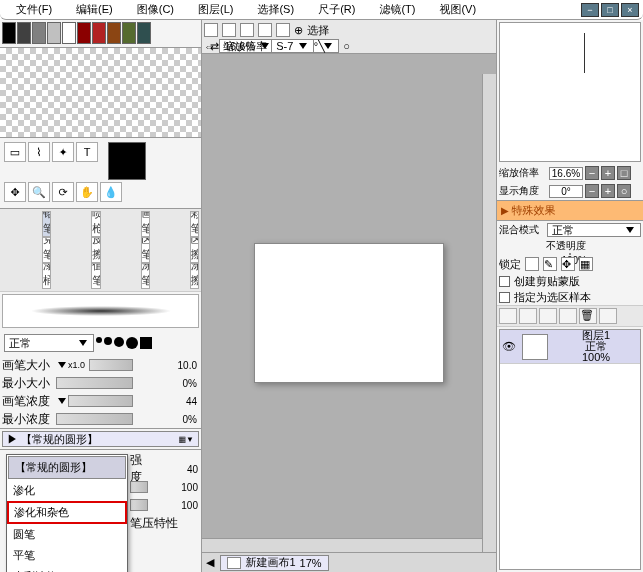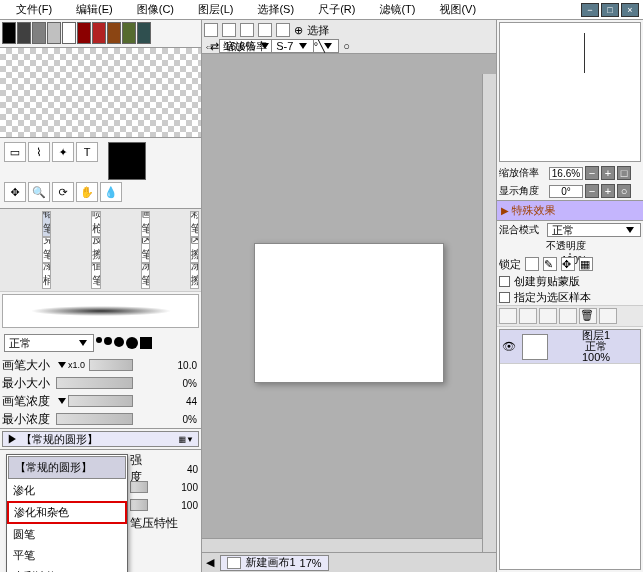--- a/index.html
+++ b/index.html
@@ -1,18 +1,18 @@
 <!DOCTYPE html>
 <html><head>
 <meta charset="utf-8">
 <style>
 * { margin: 0; padding: 0; box-sizing: border-box; font-family: "Microsoft YaHei", sans-serif; font-size: 11px; }
 body { width: 643px; height: 572px; background: #fff; overflow: hidden; position: relative; }
 
-.menubar { display: flex; background: #fff; border-bottom: 1px solid #999; height: 20px; align-items: center; padding: 0 4px; }
+.menubar { display: flex; background: #fff; border-bottom: 1px solid #999; height: 20px; align-items: center; padding: 0 4px; border-radius: 6px; }
 .menubar .item { padding: 0 12px; cursor: pointer; }
 .menubar .wbtns { margin-left: auto; display: flex; gap: 2px; }
 .menubar .wbtn { width: 18px; height: 14px; background: #5a7a8a; border: 1px solid #333; color: #fff; text-align: center; line-height: 12px; font-size: 9px; }
 
 .cols { display: flex; height: 552px; }
 .left { width: 202px; background: #f4f4f4; border-right: 1px solid #999; display: flex; flex-direction: column; }
 .mid { flex: 1; background: #b0b0b0; display: flex; flex-direction: column; }
 .right { width: 147px; background: #f4f4f4; border-left: 1px solid #999; display: flex; flex-direction: column; }
 
 
@@ -65,21 +65,21 @@
 .scrollbar-v { position: absolute; right: 0; top: 0; bottom: 0; width: 14px; background: #d8d8d8; border-left: 1px solid #999; }
 .scrollbar-h { position: absolute; left: 0; right: 14px; bottom: 0; height: 14px; background: #d8d8d8; border-top: 1px solid #999; }
 
 
 .nav { height: 140px; background: #fff; border: 1px solid #999; margin: 2px; position: relative; }
 .nav .mark { position: absolute; left: 60%; top: 10px; width: 1px; height: 40px; background: #333; }
 .zoomrow { display: flex; align-items: center; height: 18px; padding: 0 2px; gap: 2px; }
 .zlabel { font-size: 10px; flex: 0 0 48px; }
 .zval { width: 34px; background: #fff; border: 1px solid #888; text-align: center; font-size: 10px; }
 .zbtn { width: 14px; height: 14px; background: #888; color: #fff; text-align: center; line-height: 12px; font-size: 11px; border: 1px solid #555; }
-.section-head { background: #c4b5fd; border-top: 1px solid #999; border-bottom: 1px solid #999; padding: 2px 4px; font-size: 10px; color: #a04000; }
+.section-head { background: #fdba74; border-top: 1px solid #999; border-bottom: 1px solid #999; padding: 2px 4px; font-size: 10px; color: #a04000; }
 .blendrow { display: flex; align-items: center; height: 18px; padding: 0 2px; }
 .blabel { font-size: 10px; width: 48px; }
 .bcombo { flex: 1; background: #fff; border: 1px solid #888; padding: 0 4px; height: 14px; display: flex; align-items: center; justify-content: space-between; }
 .oprow { display: flex; align-items: center; height: 16px; padding: 0 2px; flex-direction: column; }
 .opbar { flex: 1; height: 10px; background: #ddd; border: 1px solid #888; }
 .lockrow { display: flex; align-items: center; height: 18px; padding: 0 2px; gap: 4px; font-size: 10px; }
 .lockicon { width: 14px; height: 14px; border: 1px solid #888; background: #fff; }
 .chkrow { display: flex; align-items: center; height: 16px; padding: 0 2px; gap: 4px; font-size: 10px; }
 .chk { width: 11px; height: 11px; border: 1px solid #666; background: #fff; }
 .layertools { display: flex; gap: 2px; padding: 2px; border-top: 1px solid #ccc; border-bottom: 1px solid #ccc; background: #e8e8e8; }

